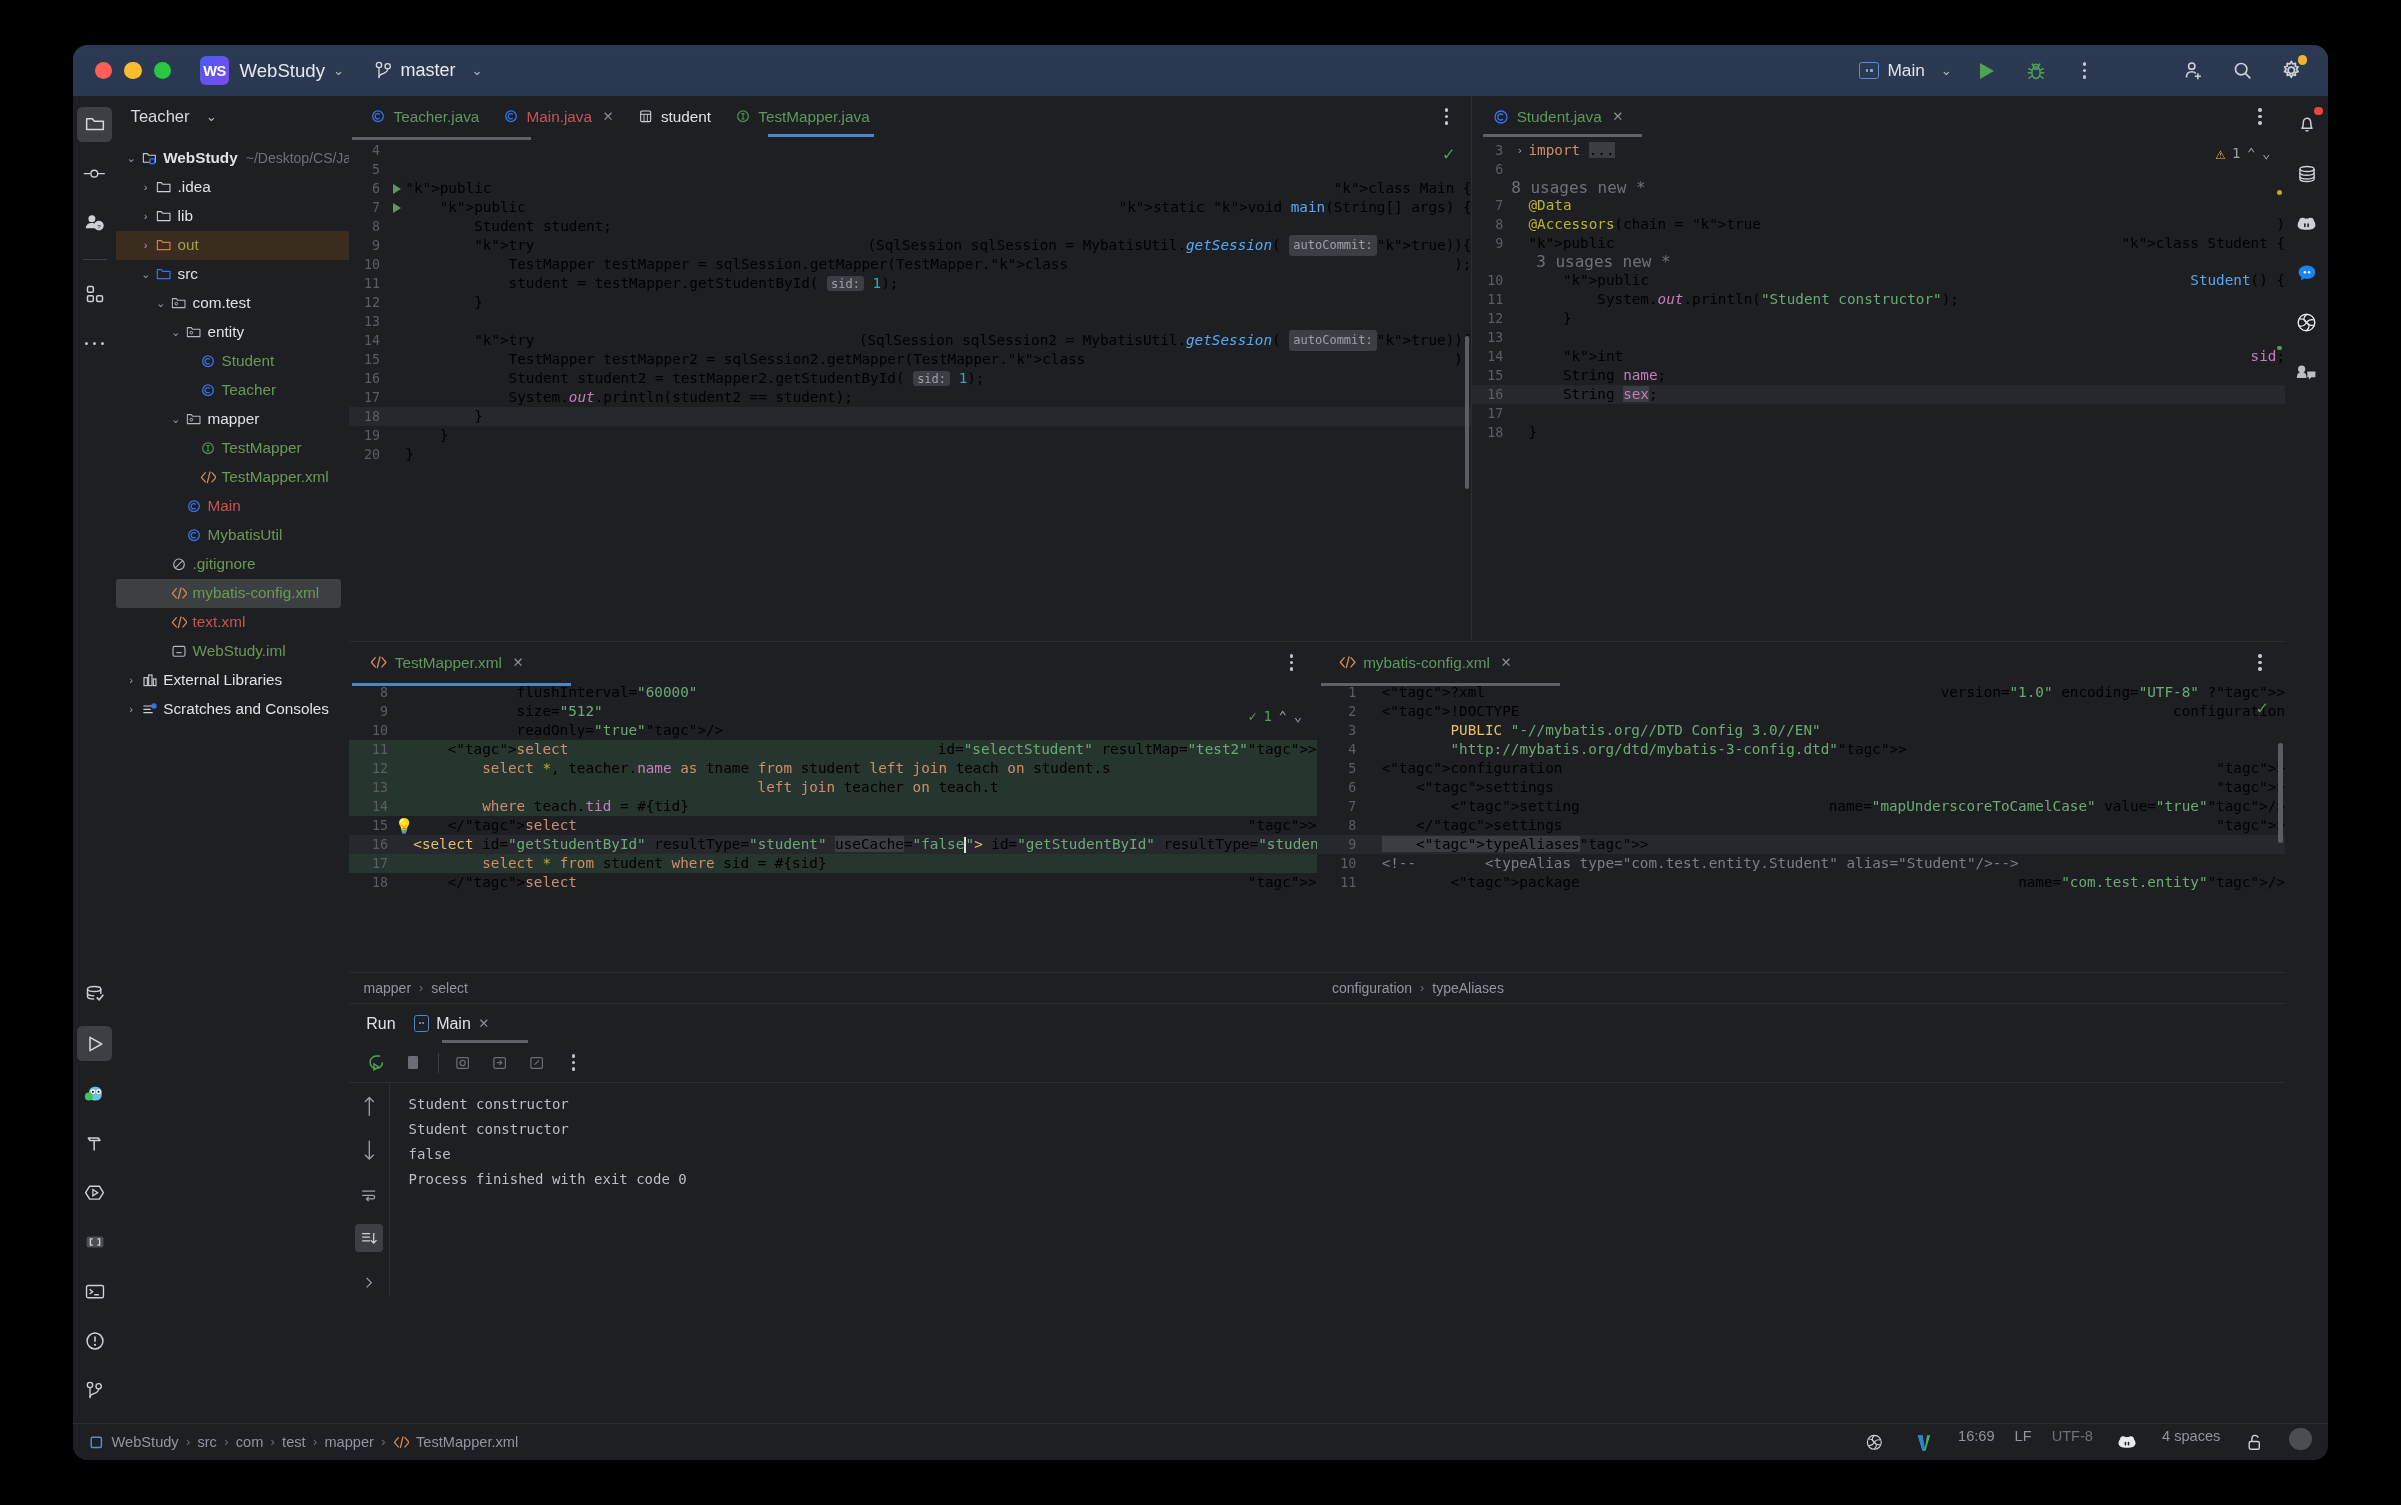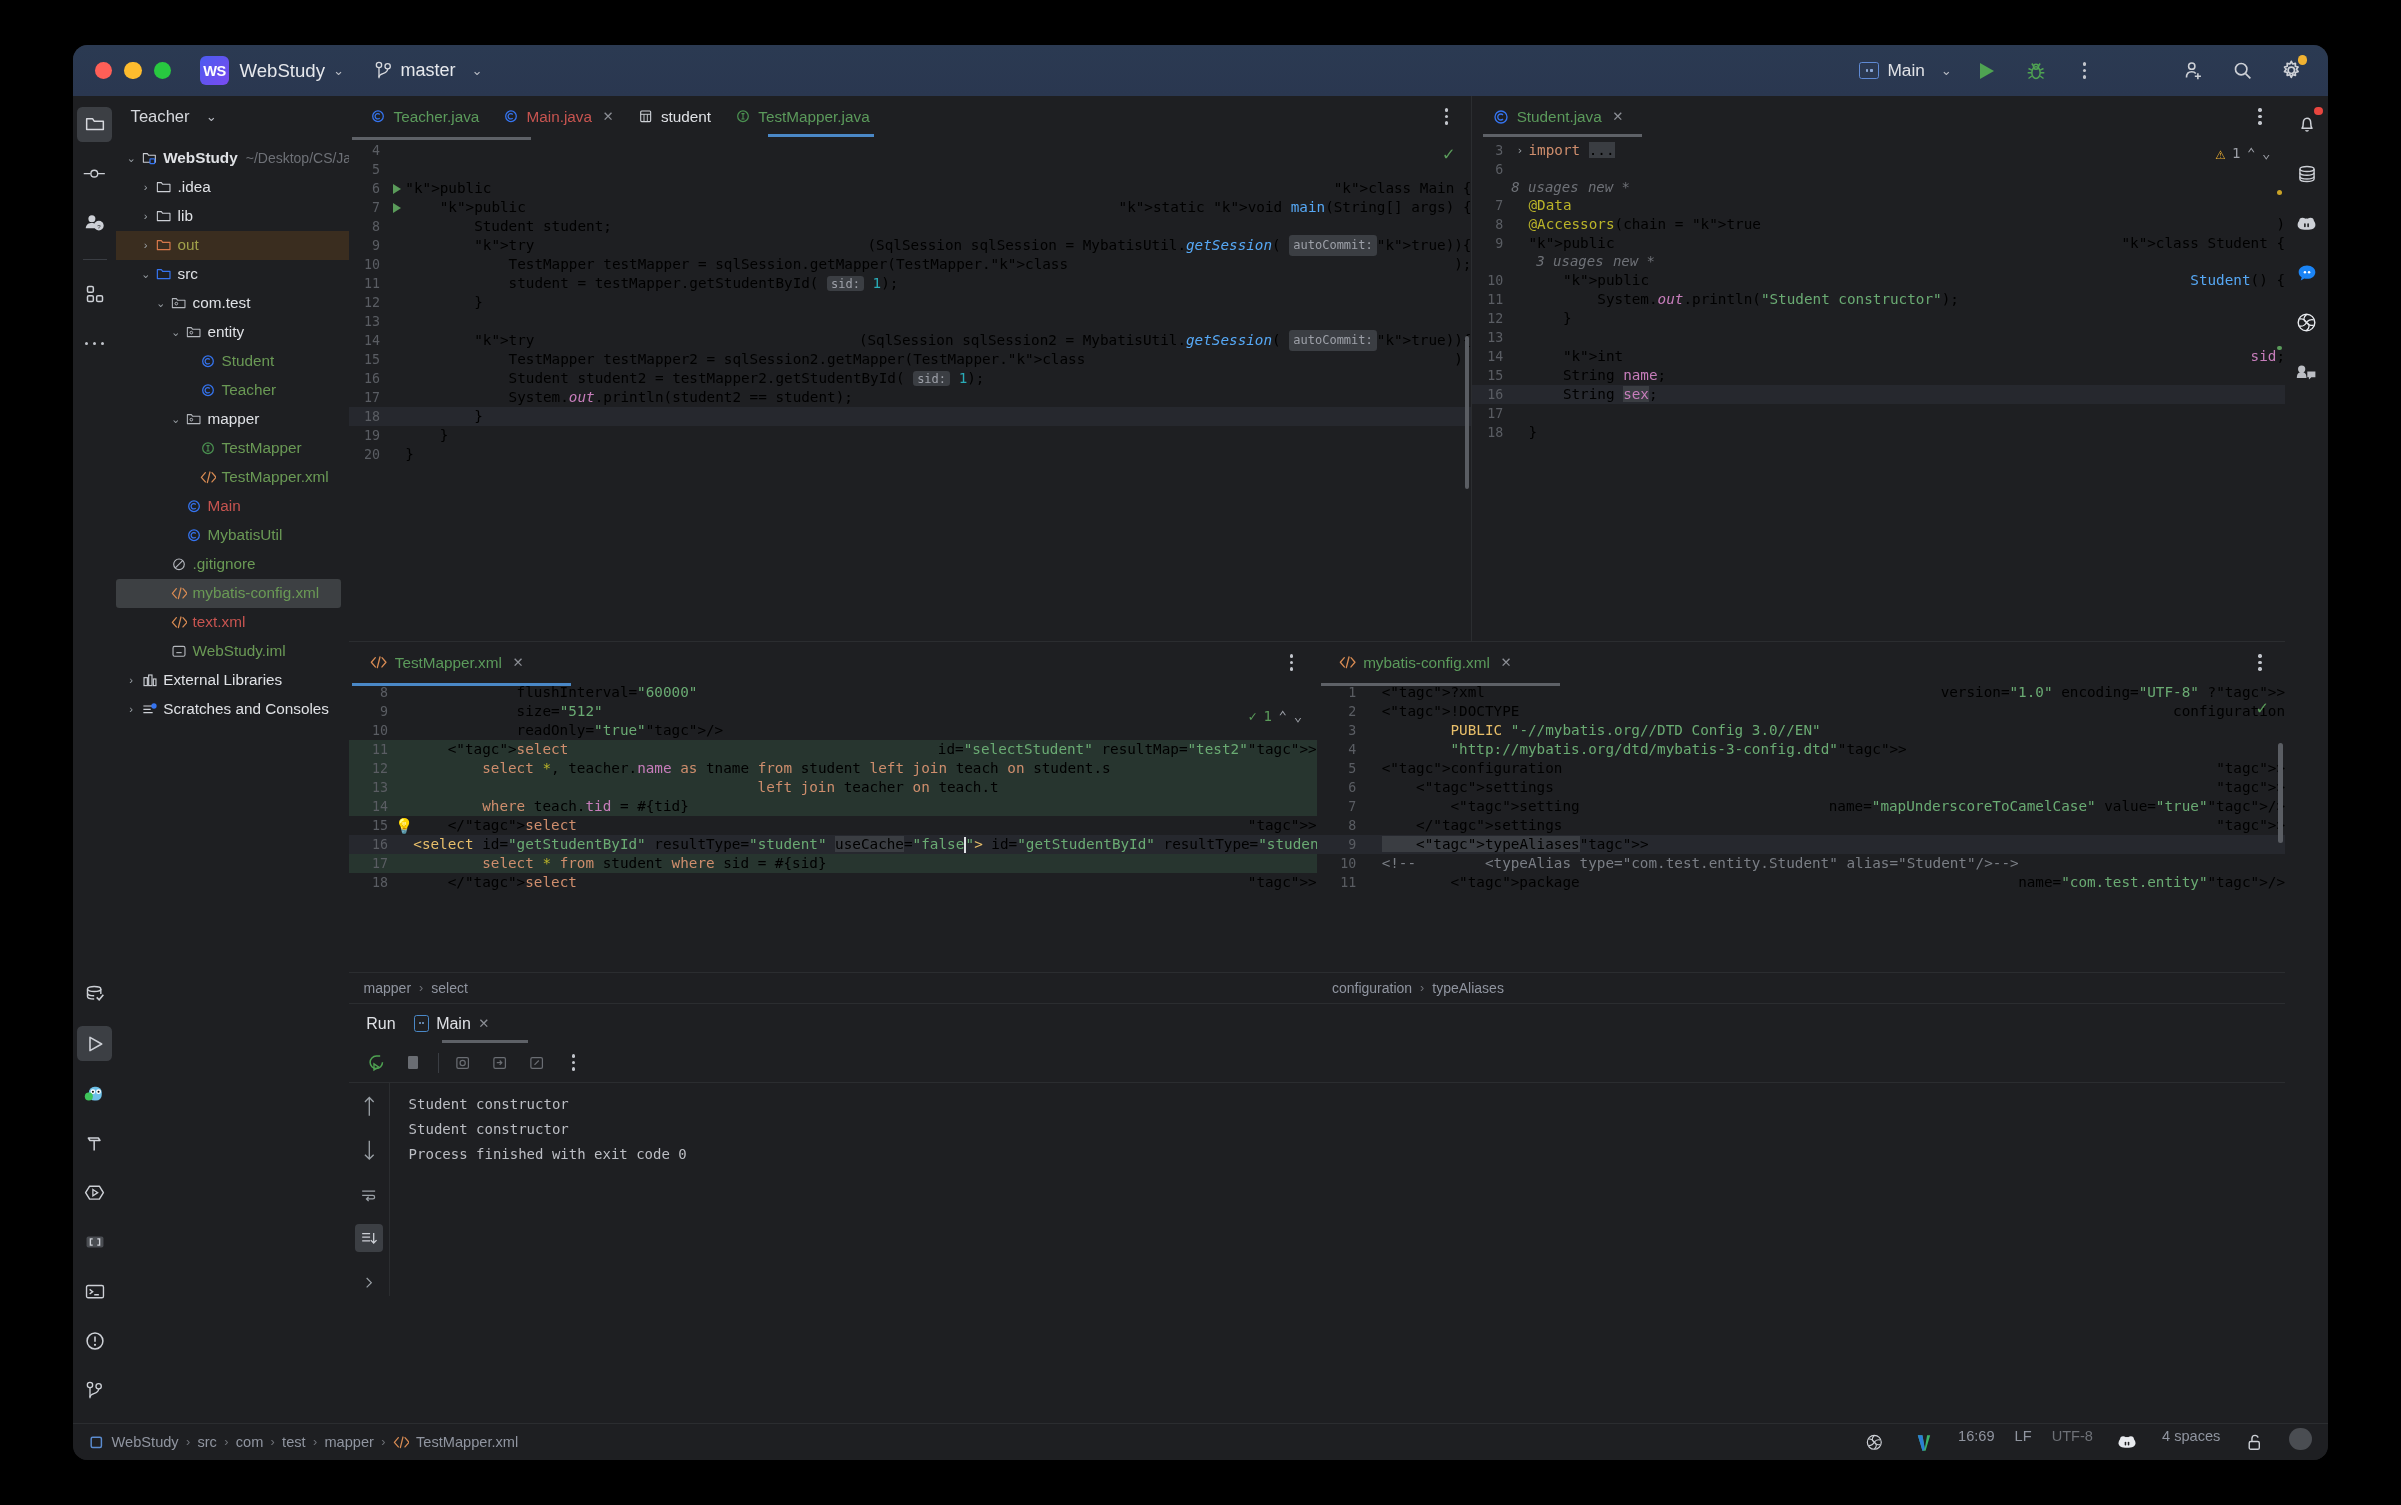--- a/index.html
+++ b/index.html
@@ -119,21 +119,21 @@
   .n { color:#2aacb8; }
   .f { color:#56a8f5; }
   .fi { color:#56a8f5; font-style:italic; }
   .p { color:#c77dbb; }
   .pi { color:#c77dbb; font-style:italic; }
   .a { color:#bbb529; }
   .t { color:#bcbec4; }
   .cm { color:#7a7e85; }
   .tagc { color:#e8bf6a; }
   .hintpill { background:#3b3e43; color:#9da0a8; border-radius:3.3px; padding:0.7px 4px; font-size:12px; }
-  .usage { color:#6e7177; font-size:14px; padding-left:39px; height:17.3px; display:flex; align-items:center;font-style:italic; }
+  .usage { color:#6e7177; font-size:16px; padding-left:39px; height:17.3px; display:flex; align-items:center; }
   .caret { display:inline-block; width:1.3px; height:16px; background:#dfe1e5; vertical-align:middle; }
   .selgrey { background:#3a3d42; }
   .ok-check { position:absolute; right:17.3px; top:6.6px; color:#5a9b5a; font-size:18.6px; }
   .warn-wrap { position:absolute; right:14.6px; top:6.6px; display:flex; align-items:center; gap:6.6px; font-size:14px; color:#9da0a8; }
   .tri-warn { color:#f0b232; font-size:16.6px; }
   .pane-div { width:0.7px; background:#2b2d30; }
   .breadcrumb-bar { height:31px; flex:0 0 31px; display:flex; align-items:center; padding:0 14.6px; gap:8px; font-size:14px; color:#9095a0; border-top:0.7px solid #2b2d30; }
   .scrollpill { position:absolute; top:0; height:3.3px; background:#4a88c7; }
   .scrollpill.grey { background:#5e6167; }
   .vscroll { position:absolute; right:2px; width:4.7px; background:#5a5d63; border-radius:2.7px; }
@@ -842,21 +842,21 @@
               <svg width="17.3" height="17.3" viewBox="0 0 24 24">
                 <path d="M3 5 L14 5 M3 10 L14 10 M3 15 L14 15 M19 4 L19 18 M15 14 L19 18 L23 14" stroke="#cdd0d6" stroke-width="1.8" fill="none"></path>
               </svg>
             </span>
             <span class="rg-ic">
               <svg width="13.3" height="13.3" viewBox="0 0 20 20">
                 <path d="M7 3 L14 10 L7 17" stroke="#9aa0a6" stroke-width="1.8" fill="none"></path>
               </svg>
             </span>
           </div>
-          <div class="console" id="console"><div>Student constructor</div><div>Student constructor</div><div></div><div>Process finished with exit code 0</div></div>
+          <div class="console" id="console"><div>Student constructor</div><div>Student constructor</div><div>false</div><div></div><div>Process finished with exit code 0</div></div>
         </div>
       </div>
     </div>
 
     <div class="rail-r">
       <div class="rail-icon bell-wrap">
         <svg width="20" height="20" viewBox="0 0 24 24">
           <path d="M6 17 C6 17 7.5 15.5 7.5 11 C7.5 7 9.5 5 12 5 C14.5 5 16.5 7 16.5 11 C16.5 15.5 18 17 18 17 Z" fill="none" stroke="#cdd0d6" stroke-width="1.8" stroke-linejoin="round"></path>
           <path d="M10.3 19.5 C10.8 20.5 13.2 20.5 13.7 19.5" stroke="#cdd0d6" stroke-width="1.8" fill="none"></path>
         </svg>

